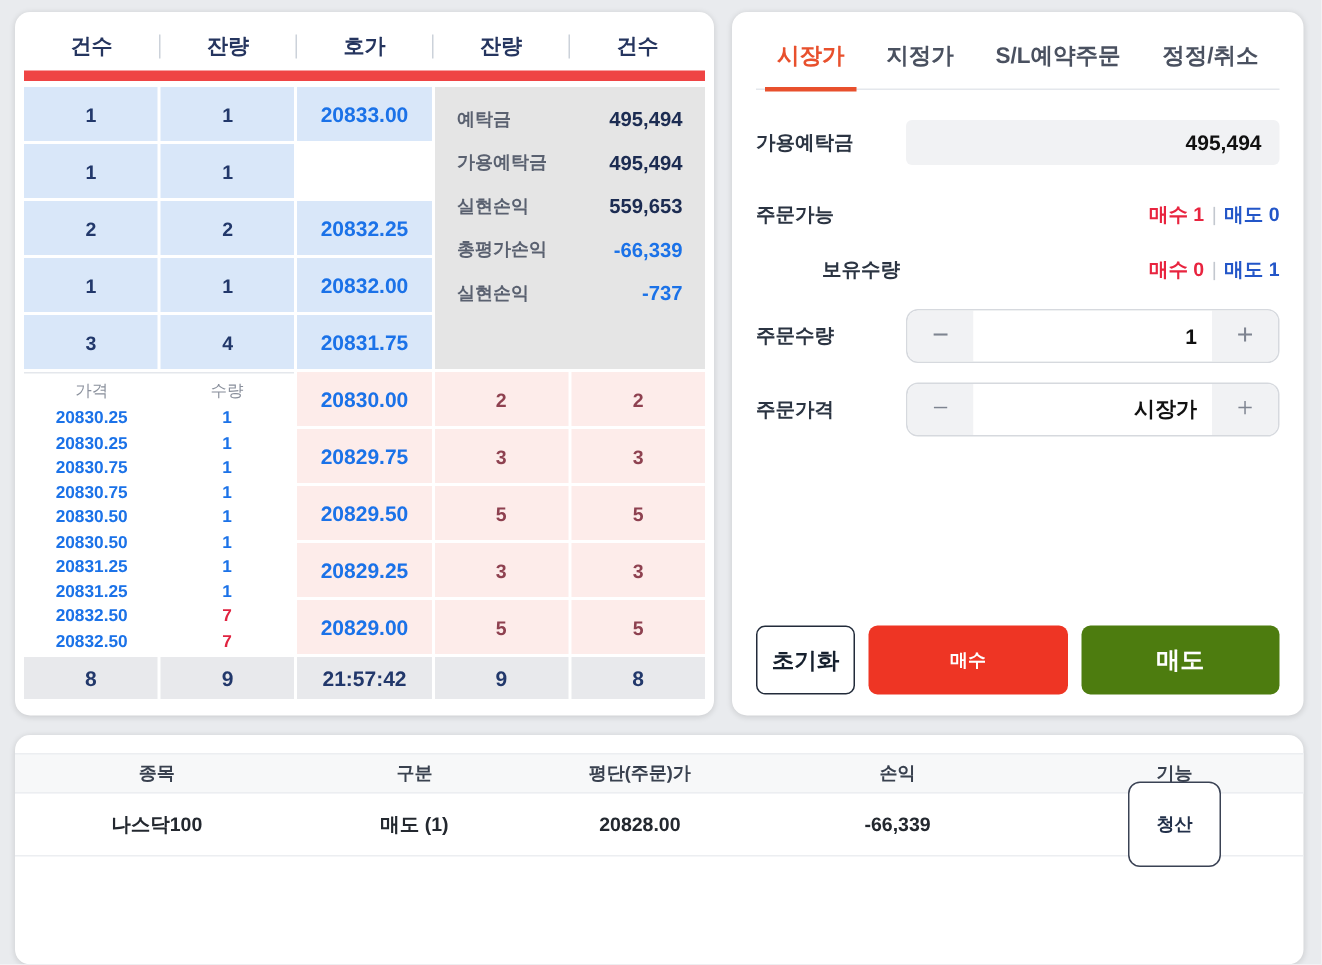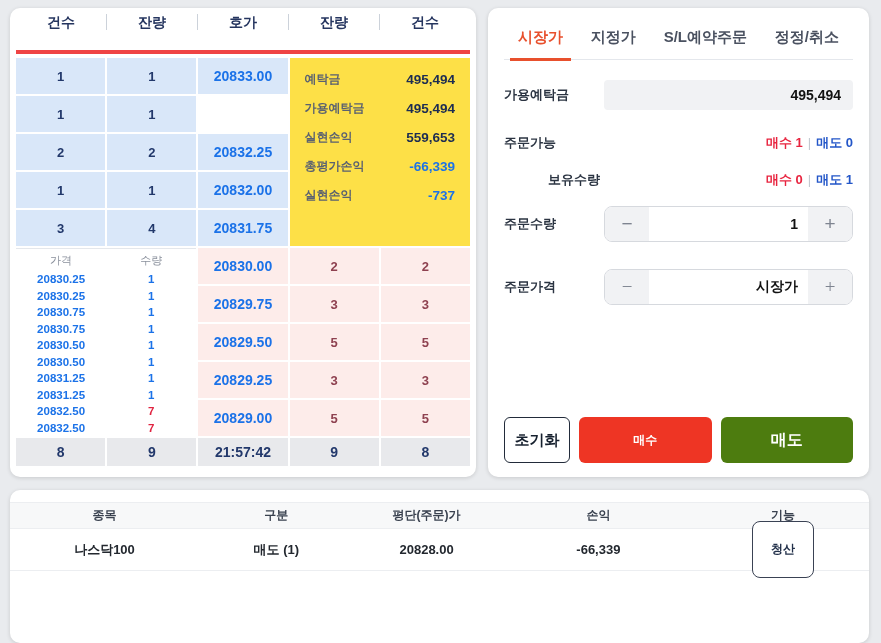--- a/index.html
+++ b/index.html
@@ -2,34 +2,34 @@
 <html><head>
 <meta charset="utf-8">
 <style>
   * { margin:0; padding:0; box-sizing:border-box; }
   body { font-family:"Liberation Sans","DejaVu Sans",sans-serif; }
   .page { position:relative; width:881px; height:643px; background:#e9ebee; overflow:hidden; }
   .card { position:absolute; background:#fff; border-radius:10px; box-shadow:0 1px 4px rgba(0,0,0,.14); }
 
   
   .ob-card { left:10px; top:8px; width:466px; height:469px; padding:6px 6px 5px 6px; }
-  .ob-header { display:flex; height:40px; border-bottom:4px solid #ef4444; }
+  .ob-header { display:flex; align-items:center; height:40px; border-bottom:7px solid #ef4444; }
   .ob-header .hcell { flex:1; text-align:center; font-size:14px; font-weight:bold; color:#25355f; }
   .vline { width:1px; height:16px; background:#ccd2da; }
   .ob-grid { display:grid; grid-template-columns:repeat(5,1fr); grid-template-rows:repeat(10,36px) 28px; gap:2px; margin-top:4px; }
   .cell { display:flex; align-items:center; justify-content:center; }
   .c-blue { background:#d9e7f9; }
   .c-pink { background:#fdecea; }
   .c-gray { background:#e8e9ec; }
   .num-navy { font-size:13px; font-weight:bold; color:#22386b; }
   .num-maroon { font-size:13px; font-weight:bold; color:#8e4150; }
   .price-blue { font-size:14px; font-weight:bold; color:#1b72e8; }
   .total-txt { font-size:14px; font-weight:bold; color:#22386b; }
 
-  .info-panel { grid-area:1/4/6/6; background:#fde047; padding:13px 15px; }
+  .info-panel { grid-area:1/4/6/6; background:#e5e5e5; padding:13px 15px; }
   .info-row { display:flex; justify-content:space-between; align-items:center; margin-bottom:12px; }
   .info-label { font-size:12px; font-weight:600; color:#5a6170; }
   .info-value { font-size:13.5px; font-weight:bold; color:#1c2c52; }
   .info-value.blue { color:#1b72e8; }
 
   .ticker-panel { grid-area:6/1/11/3; display:flex; flex-direction:column; border-top:1px solid #e4e7ec; }
   .ticker-head { display:flex; height:22px; align-items:center; }
   .ticker-head .tcell { flex:1; text-align:center; font-size:11px; color:#8a909c; }
   .ticker-row { flex:1; display:flex; align-items:center; }
   .ticker-row .tcell { flex:1; text-align:center; font-size:11.5px; font-weight:bold; color:#1b72e8; }
@@ -225,21 +225,21 @@
 
     <div class="form-row" style="margin-top:17px;">
       <div class="form-label">주문수량</div>
       <div class="stepper">
         <div class="step-btn">−</div>
         <div class="step-value">1</div>
         <div class="step-btn">+</div>
       </div>
     </div>
 
-    <div class="form-row" style="margin-top:27px;font-family:Liberation Serif, serif;">
+    <div class="form-row" style="margin-top:13px;font-family:Liberation Serif, serif;">
       <div class="form-label">주문가격</div>
       <div class="stepper">
         <div class="step-btn">−</div>
         <div class="step-value">시장가</div>
         <div class="step-btn">+</div>
       </div>
     </div>
 
     <div class="actions">
       <div class="btn btn-reset">초기화</div>

